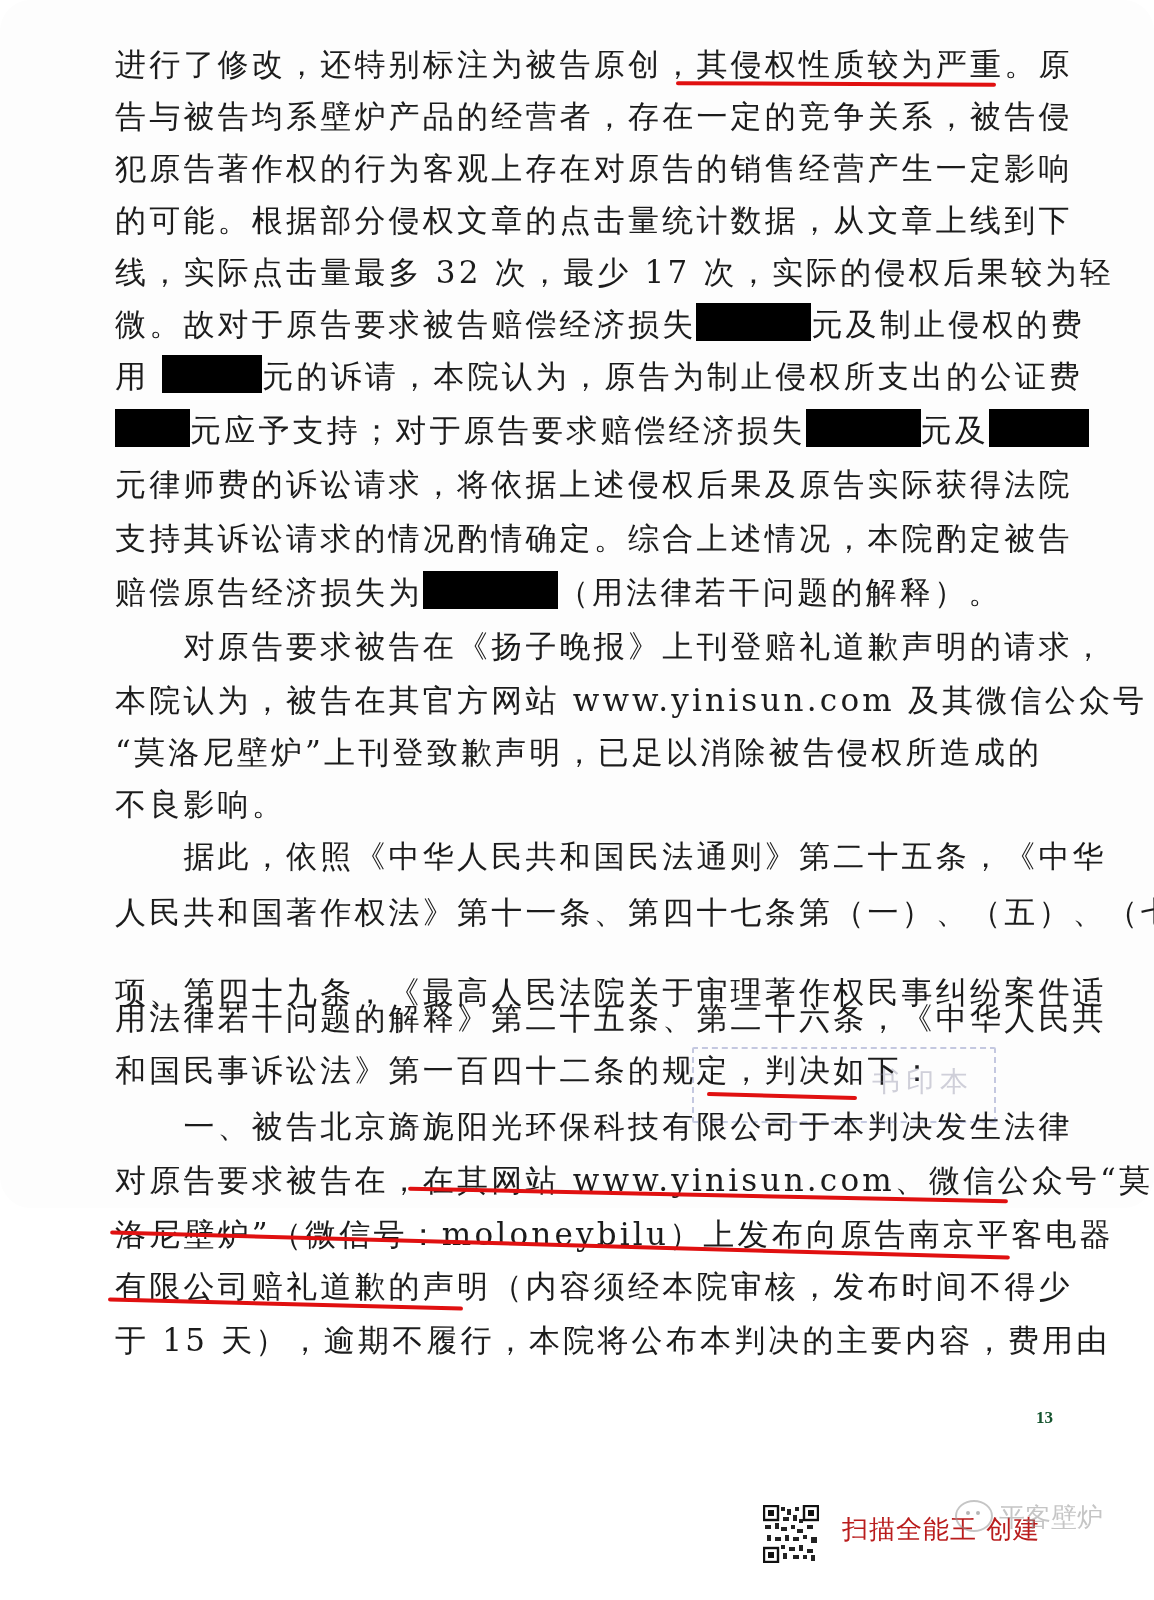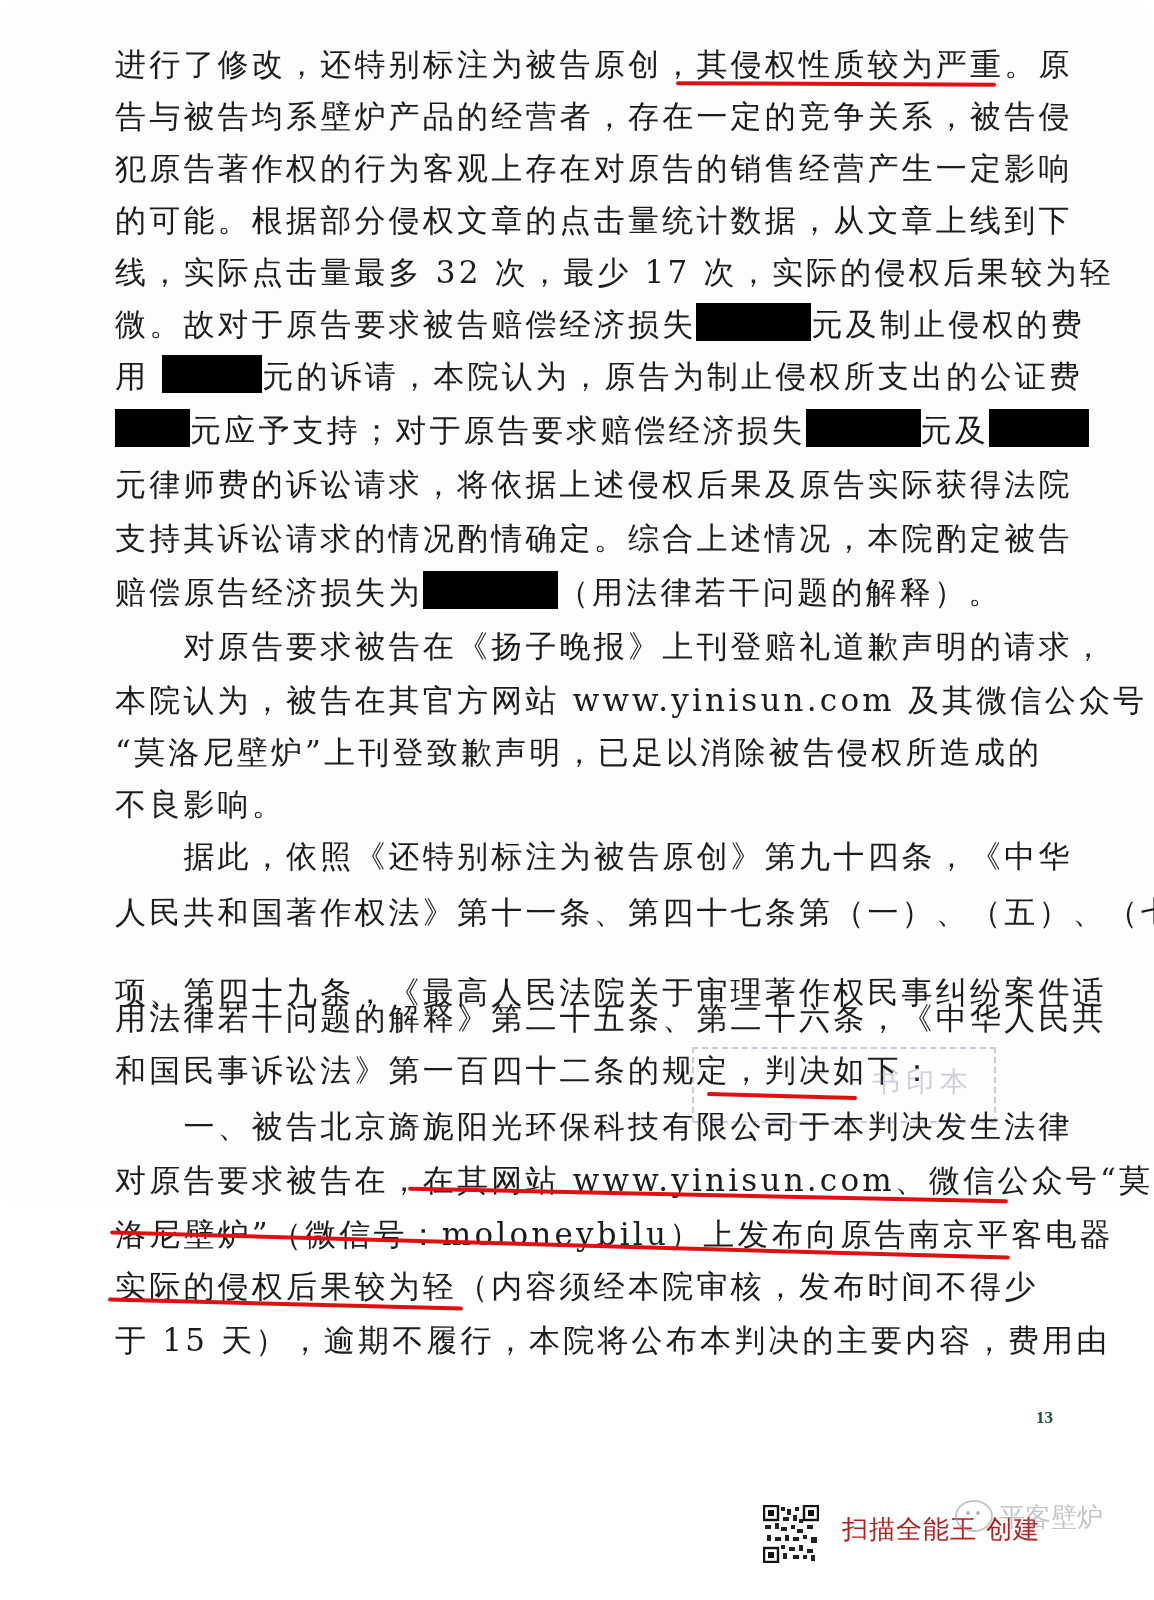--- a/index.html
+++ b/index.html
@@ -130,29 +130,29 @@
       <div class="line" style="top: 302px;"><span>微。故对于原告要求被告赔偿经济损失</span><span class="redact" style="width: 115px;"></span><span>元及制止侵权的费</span></div>
       <div class="line" style="top: 354px;"><span>用 </span><span class="redact" style="width: 100px;"></span><span>元的诉请，本院认为，原告为制止侵权所支出的公证费</span></div>
       <div class="line" style="top: 408px;"><span class="redact" style="width: 75px;"></span><span>元应予支持；对于原告要求赔偿经济损失</span><span class="redact" style="width: 115px;"></span><span>元及</span><span class="redact" style="width: 100px;"></span></div>
       <div class="line" style="top: 462px;"><span>元律师费的诉讼请求，将依据上述侵权后果及原告实际获得法院</span></div>
       <div class="line" style="top: 516px;"><span>支持其诉讼请求的情况酌情确定。综合上述情况，本院酌定被告</span></div>
       <div class="line" style="top: 570px;"><span>赔偿原告经济损失为</span><span class="redact" style="width: 135px;"></span><span>（用法律若干问题的解释）。</span></div>
       <div class="line" style="top: 624px;"><span>　　对原告要求被告在《扬子晚报》上刊登赔礼道歉声明的请求，</span></div>
       <div class="line" style="top: 678px;"><span>本院认为，被告在其官方网站 www.yinisun.com 及其微信公众号</span></div>
       <div class="line" style="top: 730px;"><span>“莫洛尼壁炉”上刊登致歉声明，已足以消除被告侵权所造成的</span></div>
       <div class="line" style="top: 782px;"><span>不良影响。</span></div>
-      <div class="line" style="top: 834px;"><span>　　据此，依照《还特别标注为被告原创》第九十四条，《中华</span></div>
+      <div class="line" style="top: 834px;"><span>　　据此，依照《中华人民共和国民法通则》第二十五条，《中华</span></div>
       <div class="line" style="top: 890px;"><span>人民共和国著作权法》第十一条、第四十七条第（一）、（五）、（七）</span></div>
       <div class="line" style="top: 922px; margin-top: 48px;"><span>项、第四十九条，《最高人民法院关于审理著作权民事纠纷案件适</span></div>
       <div class="line" style="top: 996px;"><span>用法律若干问题的解释》第二十五条、第二十六条，《中华人民共</span></div>
       <div class="line" style="top: 1048px;"><span>和国民事诉讼法》第一百四十二条的规定，</span><span>判决如下：</span></div>
       <div class="line" style="top: 1104px;"><span>　　一、被告北京旖旎阳光环保科技有限公司于本判决发生法律</span></div>
       <div class="line" style="top: 1158px;"><span>对原告要求被告在，</span><span>在其网站 www.yinisun.com、微信公众号“莫</span></div>
       <div class="line" style="top: 1212px;"><span>洛尼壁炉”（微信号：moloneybilu）上发布向原告南京平客电器</span></div>
-      <div class="line" style="top: 1264px;"><span>实际的侵权后果较为轻</span><span>（内容须经本院审核，发布时间不得少</span></div>
+      <div class="line" style="top: 1264px;"><span>有限公司赔礼道歉的声明</span><span>（内容须经本院审核，发布时间不得少</span></div>
       <div class="line" style="top: 1318px;"><span>于 15 天），逾期不履行，本院将公布本判决的主要内容，费用由</span></div>
     </div>
 
   <div class="u-red" style="left:676px; top:82px; width:320px; transform:rotate(0.3deg);"></div>
   <div class="u-red" style="left:707px; top:1094px; width:150px; transform:rotate(1.5deg);"></div>
   <div class="u-red" style="left:408px; top:1193px; width:600px; transform:rotate(1.2deg);"></div>
   <div class="u-red" style="left:110px; top:1243px; width:900px; transform:rotate(1.6deg);"></div>
   <div class="u-red" style="left:108px; top:1302px; width:355px; transform:rotate(1.5deg);"></div>
 
   <div class="stamp">

